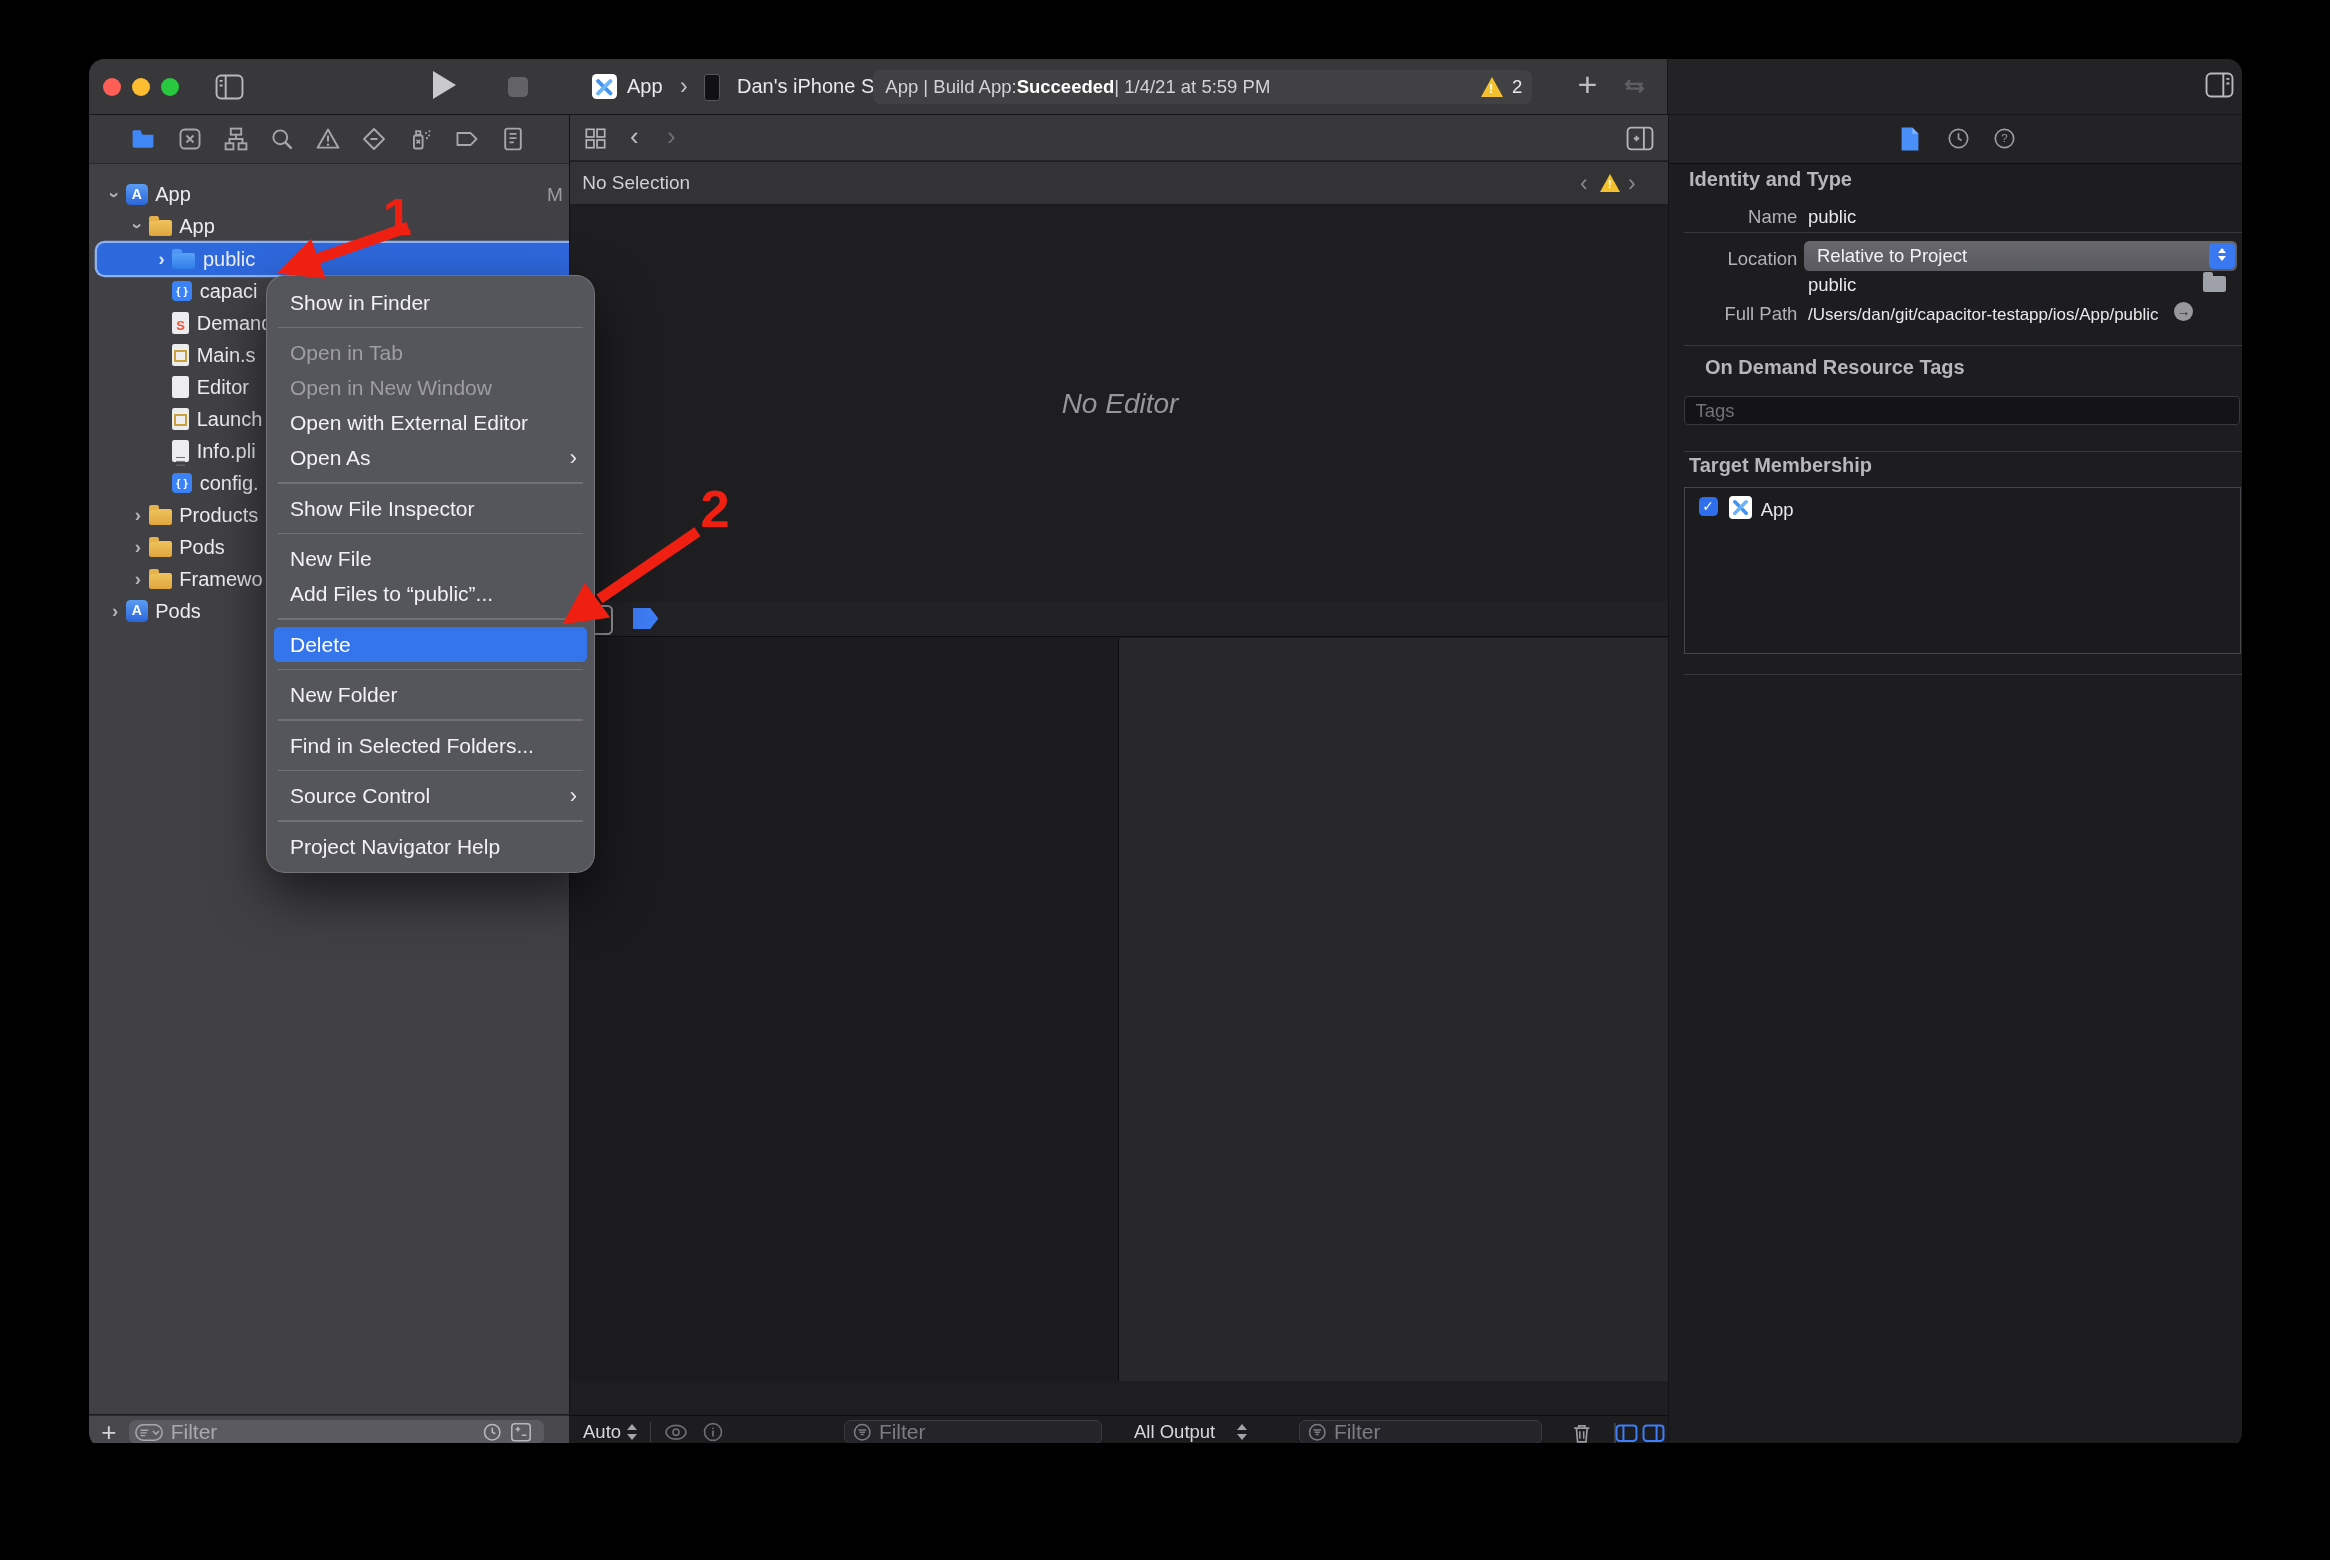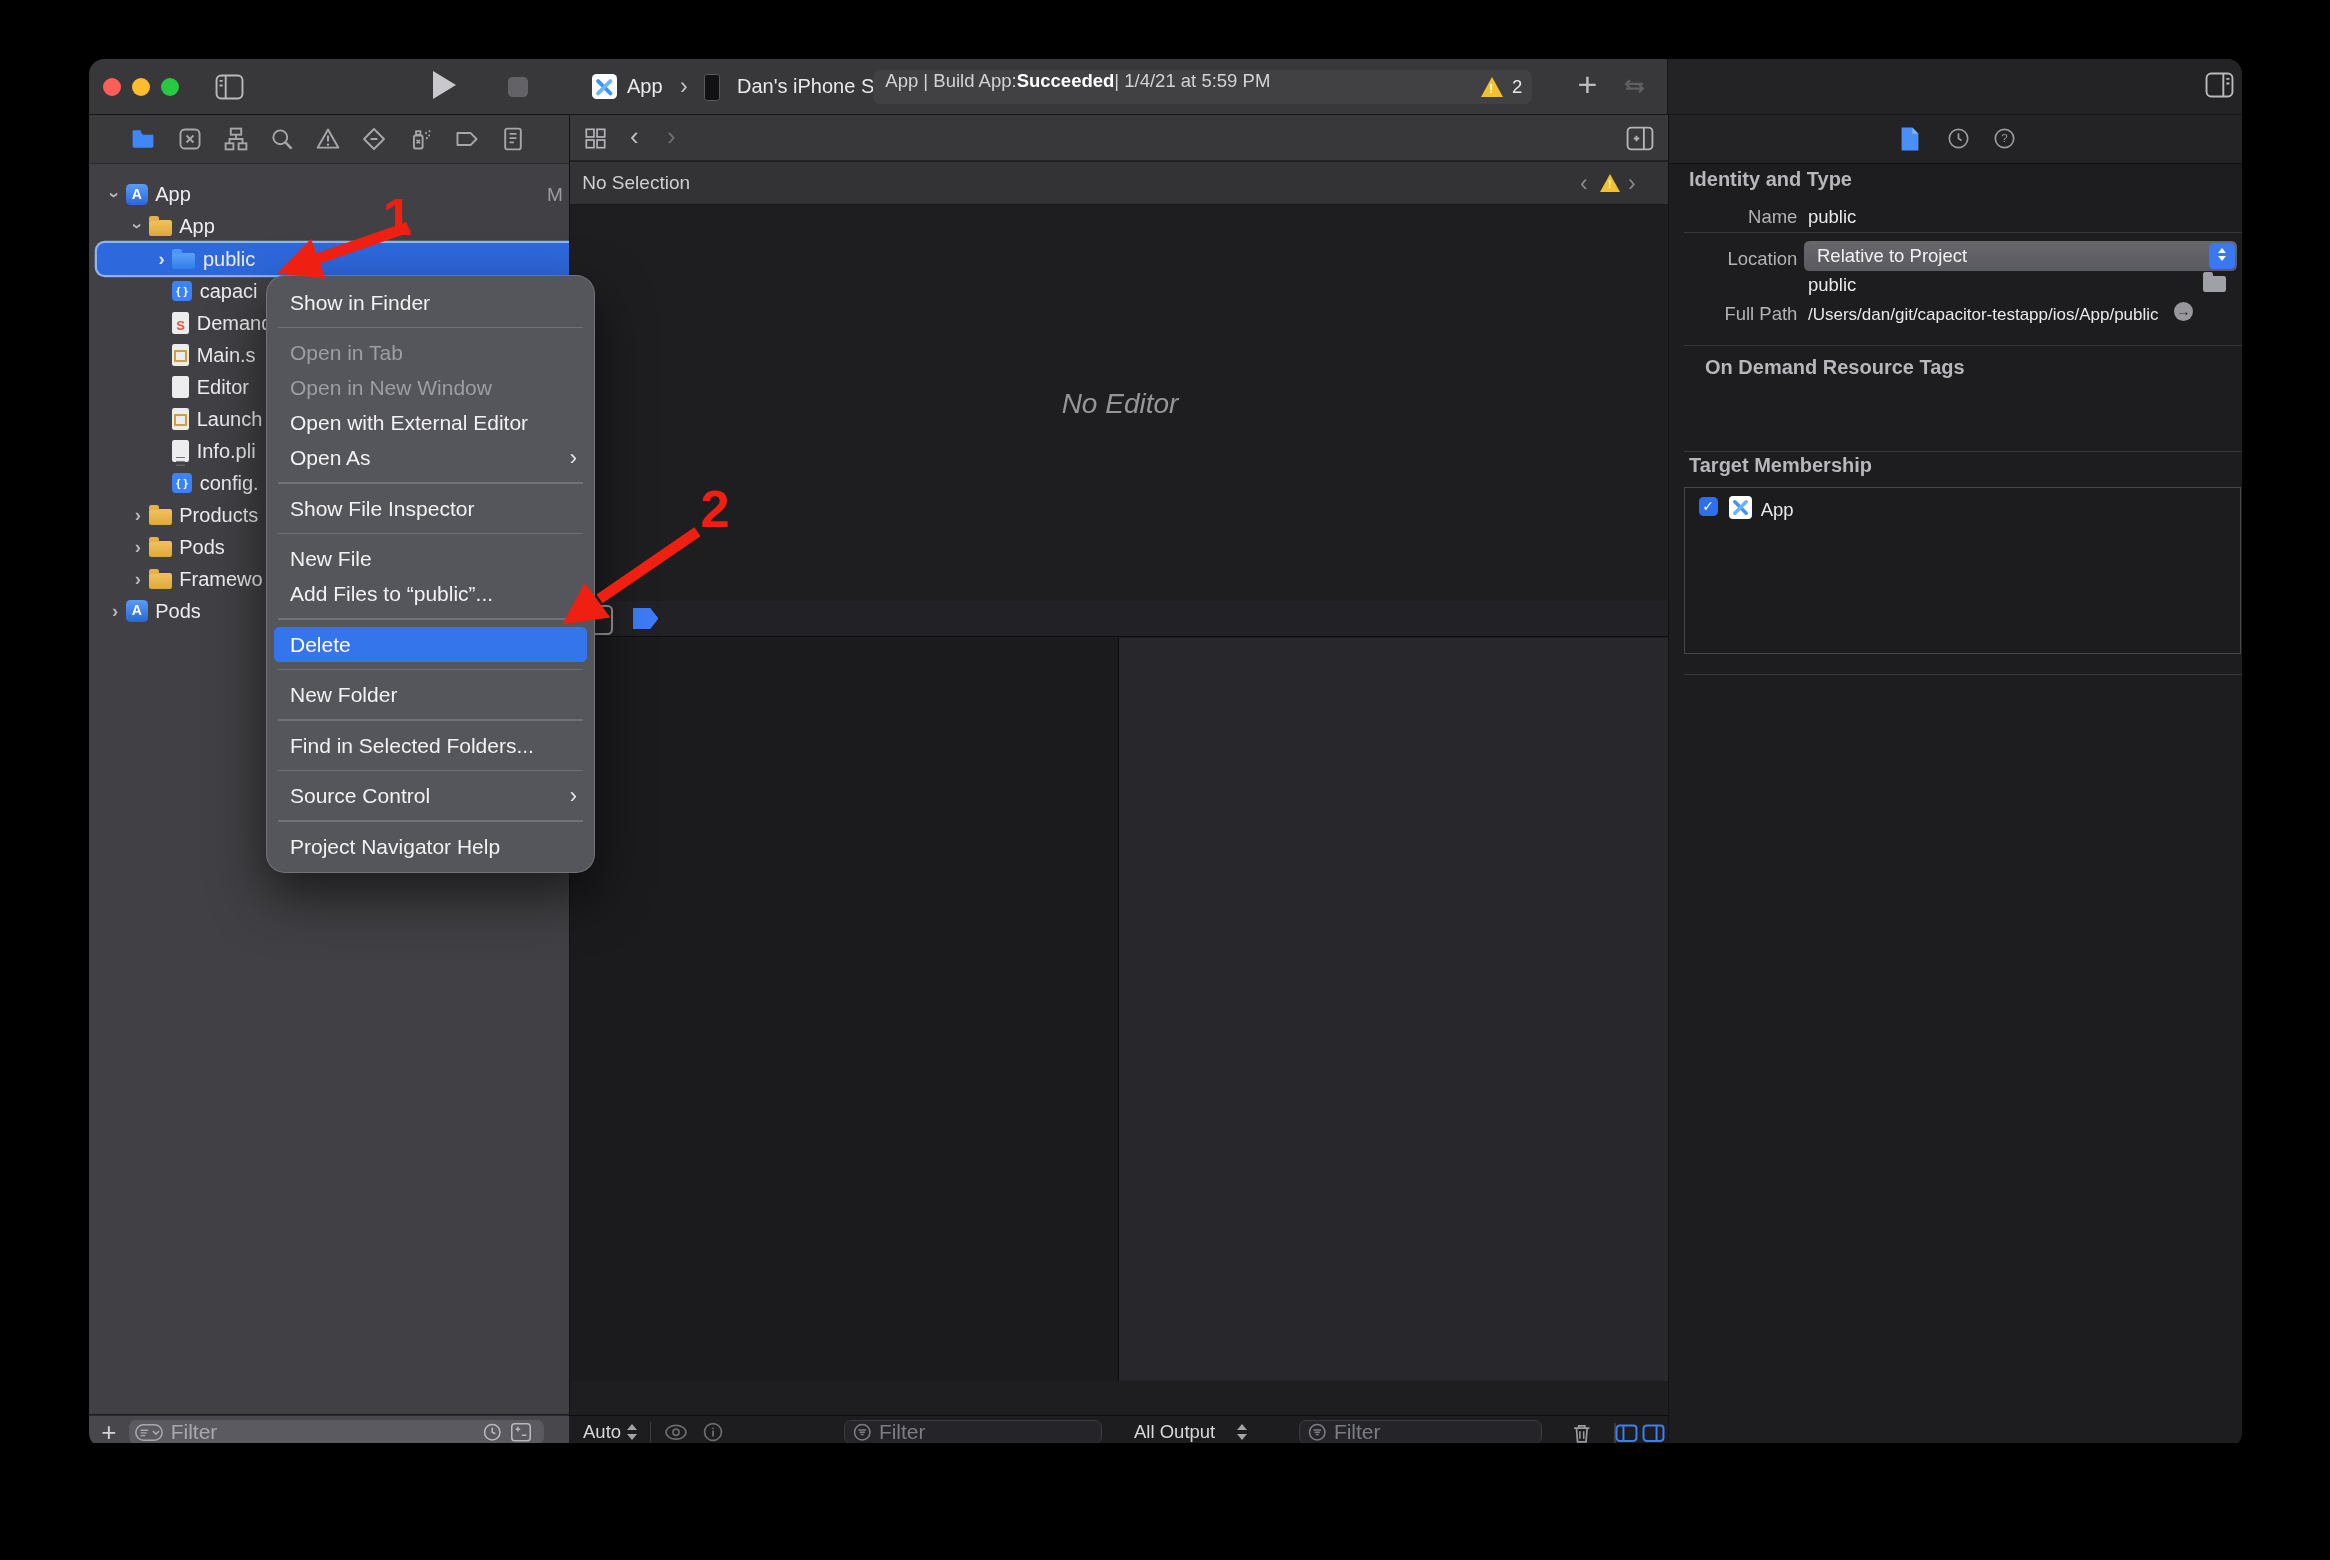--- a/index.html
+++ b/index.html
@@ -12,21 +12,21 @@
   .toolbar{position:absolute;left:0;top:0;width:2153px;height:55px;background:#38383b;border-bottom:1.5px solid #161618;}
   .toolbar-dark{position:absolute;left:1578px;top:0;width:575px;height:55px;background:#232325;border-left:1.5px solid #161618;}
   .tl{position:absolute;top:19px;width:18px;height:18px;border-radius:50%;}
   .play{position:absolute;left:344px;top:12.3px;width:0;height:0;border-top:14.7px solid transparent;border-bottom:14.7px solid transparent;border-left:23px solid #c9c9cd;}
   .stop{position:absolute;left:419px;top:18px;width:20px;height:20px;border-radius:4.6px;background:#636367;}
   .appicon{background:#fff;border-radius:4.6px;display:flex;align-items:center;justify-content:center;}
   .tb-text{color:#e9e9eb;font-size:20px;line-height:55px;}
   .chev-sep{color:#c3c3c8;font-size:23px;line-height:55px;}
   .iphone{position:absolute;width:14px;height:25px;border:1.5px solid #59595e;border-radius:3.1px;background:#111113;top:14.7px;}
   .pill{position:absolute;left:784px;top:10.8px;width:659px;height:34px;background:#414144;border-radius:7px;
-        display:flex;align-items:flex-start;color:#d3d3d7;font-size:18.5px;padding-left:12.3px;box-sizing:border-box;}
+        display:flex;align-items:center;color:#d3d3d7;font-size:18.5px;padding-left:12.3px;box-sizing:border-box;}
   .pill b{color:#ffffff;font-weight:bold;}
   .warn-tri{position:relative;width:0;height:0;border-left:11.6px solid transparent;border-right:11.6px solid transparent;border-bottom:20px solid #f2c12d;}
   .warn-tri span{position:absolute;left:-3.1px;top:3.9px;color:#fff;font-size:13px;font-weight:bold;}
   .plus{position:absolute;left:1471px;top:0px;width:55px;height:55px;color:#bcbcc1;font-size:34px;font-weight:300;text-align:center;line-height:51px;}
   
   .nav{position:absolute;left:0;top:56px;width:480px;height:1299px;background:#414145;}
   .nav-tabs{position:absolute;left:0;top:0;width:480px;height:48px;background:#3a3a3d;border-bottom:1.5px solid #29292c;}
   .nav-tabs svg{position:absolute;top:10.8px;}
   .tree{position:absolute;left:0;top:59px;width:480px;}
   .row{position:absolute;left:0;width:480px;height:32px;display:flex;align-items:center;color:#ecedef;font-size:20px;}
@@ -446,20 +446,21 @@
     <div class="ivalue" style="left:139px;top:159px">public</div>
     <div class="abs" style="left:534px;top:157px">
       <span class="ic ic-folder gray" style="display:block;position:relative"></span>
     </div>
     <div class="ilabel" style="left:15.4px;top:188px">Full Path</div>
     <div class="ivalue" style="left:139px;top:190px;font-size:17px;max-width:362px">/Users/dan/git/capacitor-testapp/ios/App/public</div>
     <div class="abs" style="left:505px;top:187px"><span class="gocircle">→</span></div>
 
     <div class="hr" style="top:230px"></div>
     <div class="ihead" style="left:36px;top:241px">On Demand Resource Tags</div>
+    <div class="tags">Tags</div>
 
     <div class="hr" style="top:336px"></div>
     <div class="ihead" style="left:20px;top:339px">Target Membership</div>
     <div class="tmbox">
       <div class="checkbox">✓</div>
       <div class="ic-x abs" style="left:44px;top:7.7px;width:23px;height:23px">
         <svg width="17" height="17" viewBox="0 0 24 24">
           <line x1="4" y1="4" x2="20" y2="20" stroke="#3f94f4" stroke-width="5" stroke-linecap="round"></line>
           <line x1="20" y1="4" x2="4" y2="20" stroke="#6cb4f8" stroke-width="5" stroke-linecap="round"></line>
         </svg>

